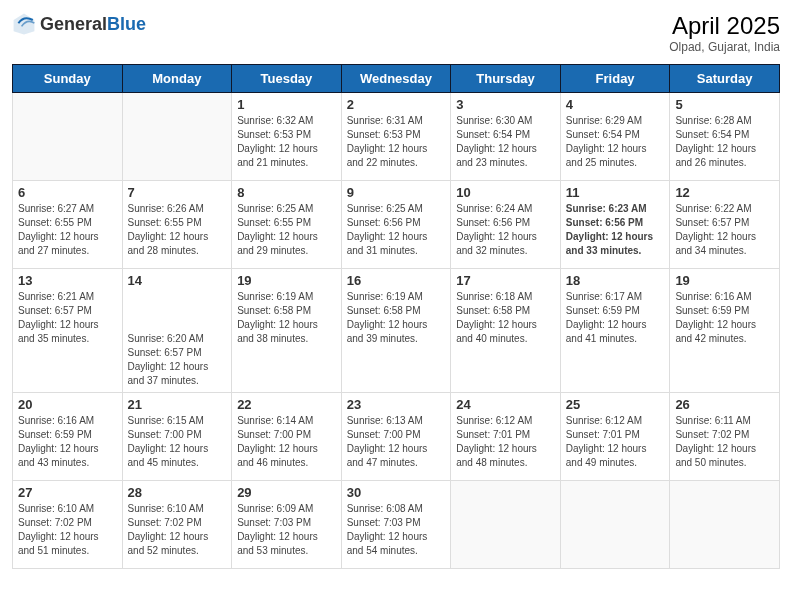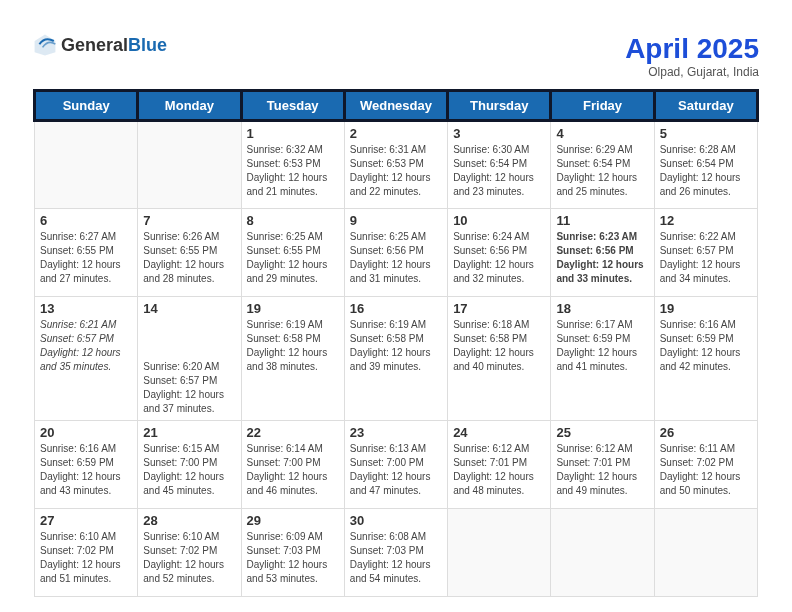--- a/index.html
+++ b/index.html
@@ -6,21 +6,21 @@
     body {
       width: 792px;
       height: 612px;
       font-family: Arial, sans-serif;
       background: #fff;
       overflow: hidden;
     }
     .page {
       width: 792px;
       height: 612px;
-      padding: 33px;
+      padding: 12px;
       display: flex;
       flex-direction: column;
     }
     .header {
       display: flex;
       justify-content: space-between;
       align-items: flex-start;
       margin-bottom: 10px;
     }
     .logo {
@@ -39,41 +39,41 @@
       color: #1a6ab1;
     }
     .logo-icon {
       width: 24px;
       height: 24px;
     }
     .title-area {
       text-align: right;
     }
     .month-title {
-      font-size: 28px;
-      font-weight: bold;
-      color: #1d4ed8;
+      font-size: 24px;
+      font-weight: normal;
+      color: #000000;
     }
     .location {
       font-size: 12px;
       color: #555;
     }
     table {
       width: 100%;
       border-collapse: collapse;
       table-layout: fixed;
     }
     .day-header {
       background-color: #1a6ab1;
       color: white;
       text-align: center;
       padding: 6px 4px;
       font-size: 13px;
       font-weight: bold;
-      border: 3px solid #0f172a;
+      border: 1px solid #0f172a;
     }
     .day-cell {
       vertical-align: top;
       padding: 4px 5px;
       border: 1px solid #ddd;
       font-size: 10.5px;
       color: #333;
       height: 88px;
       background: #fff;
     }
@@ -204,21 +204,21 @@
           <td class="day-cell">
             <span class="day-number">12</span>
             <div class="day-info" style="white-space: pre-line;">Sunrise: 6:22 AM
 Sunset: 6:57 PM
 Daylight: 12 hours and 34 minutes.</div>
           </td>
         </tr>
         <tr>
           <td class="day-cell">
             <span class="day-number">13</span>
-            <div class="day-info" style="white-space: pre-line; font-style: italic;">Sunrise: 6:21 AM
+            <div class="day-info" style="white-space: pre-line;">Sunrise: 6:21 AM
 Sunset: 6:57 PM
 Daylight: 12 hours and 35 minutes.</div>
           </td>
           <td class="day-cell">
             <span class="day-number">14</span>
             <div class="day-info" style="white-space: pre-line; margin-top: 44px;">Sunrise: 6:20 AM
 Sunset: 6:57 PM
 Daylight: 12 hours and 37 minutes.</div>
           </td>
           <td class="day-cell">

